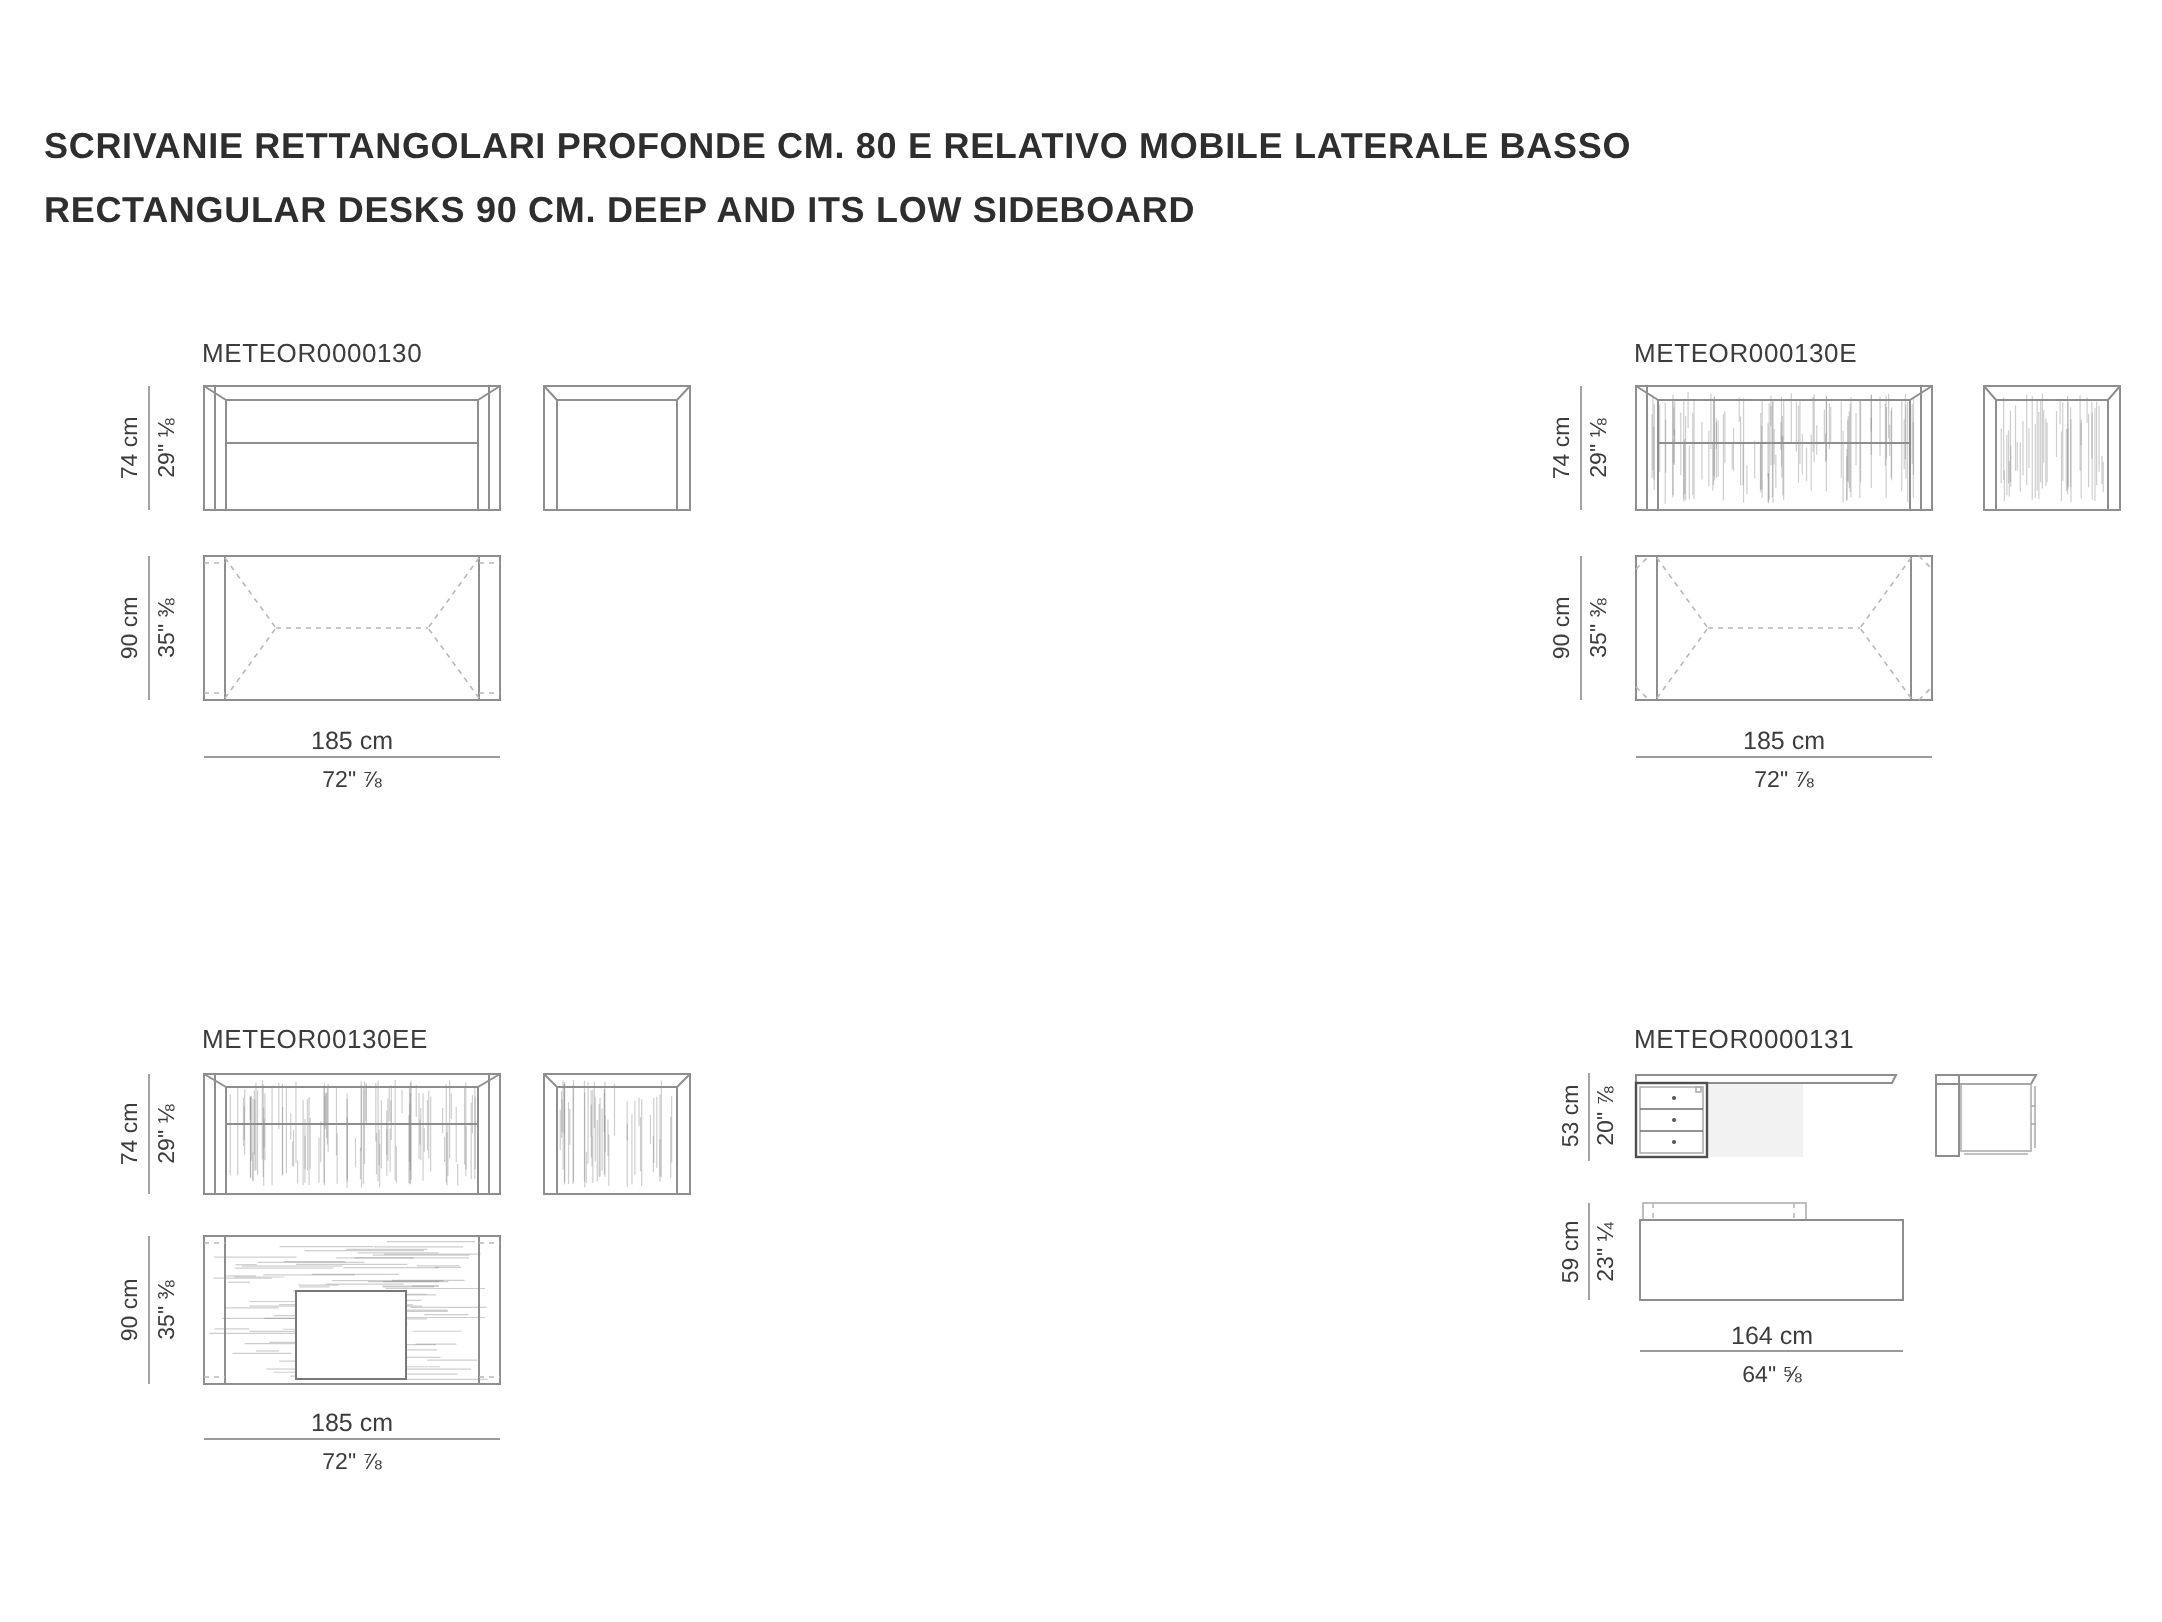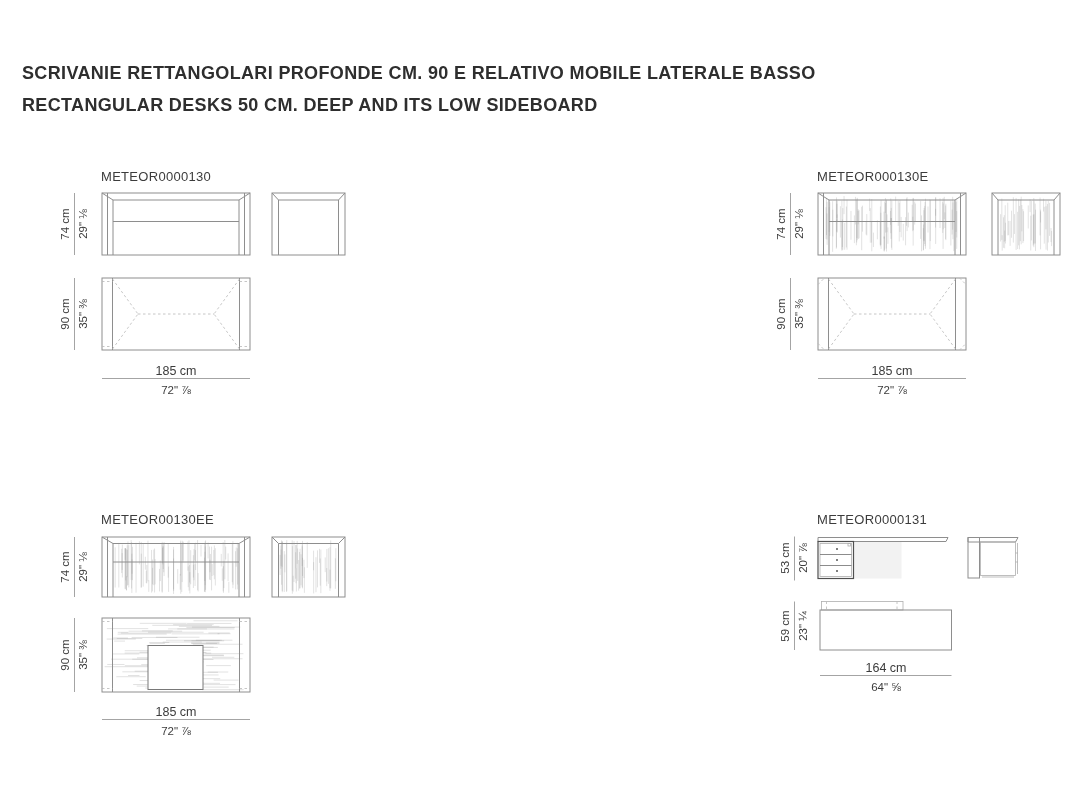--- a/index.html
+++ b/index.html
@@ -20,22 +20,22 @@
   .dim{stroke:#9a9a9a;stroke-width:.9;fill:none;}
   .dark{stroke:#4f4f4f;stroke-width:1.2;fill:none;}
   .mid{stroke:#6f6f6f;stroke-width:.8;fill:none;}
   .shade{fill:#f2f2f2;stroke:none;}
   .blotter{fill:#ffffff;stroke:#787878;stroke-width:1;}
 </style>
 </head>
 <body>
 
 <header class="title">
-  <div>SCRIVANIE RETTANGOLARI PROFONDE CM. 90 E RELATIVO MOBILE LATERALE BASSO</div>
-  <div>RECTANGULAR DESKS 50 CM. DEEP AND ITS LOW SIDEBOARD</div>
+  <div>SCRIVANIE RETTANGOLARI PROFONDE CM. 80 E RELATIVO MOBILE LATERALE BASSO</div>
+  <div>RECTANGULAR DESKS 90 CM. DEEP AND ITS LOW SIDEBOARD</div>
 </header>
 
 <svg width="1081" height="811" viewBox="0 0 1081 811">
 
   <g>
     <text class="code" x="101" y="181">METEOR0000130</text>
 
     <g>
       <rect class="ln" x="102" y="193" width="148" height="62"></rect>
       <line class="ln" x1="102" y1="193" x2="113" y2="200"></line>

